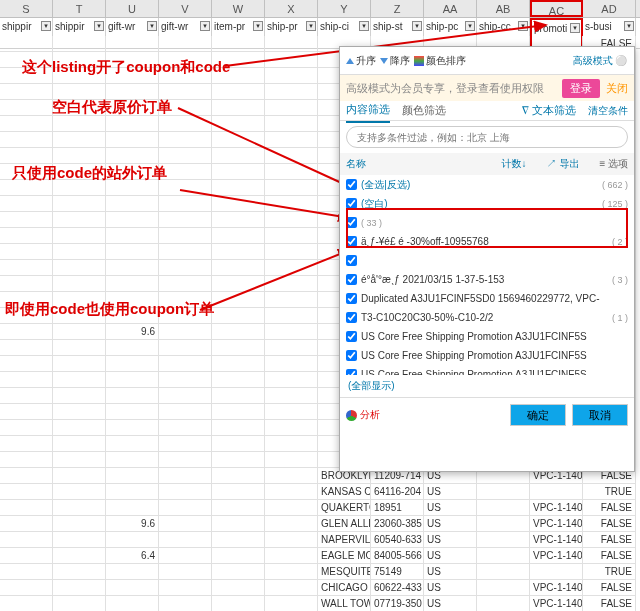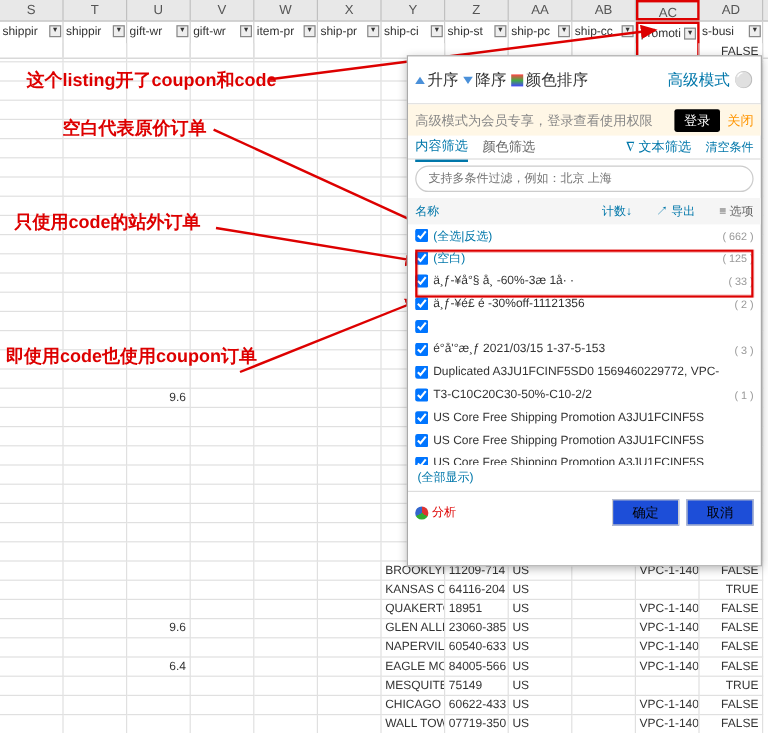--- a/index.html
+++ b/index.html
@@ -11,28 +11,28 @@
 .col-row .cc{flex:0 0 53px;border-right:1px solid #d0d0d0;line-height:18px;padding:0 2px;overflow:hidden;white-space:nowrap;font-size:10px;position:relative;color:#333}
 .cc .dd{position:absolute;right:1px;top:3px;width:10px;height:10px;border:1px solid #888;background:#eee;font-size:7px;text-align:center;line-height:8px}
 .hl{border:2px solid #d00!important}
 .data-area{position:absolute;top:36px;left:0;width:640px}
 .drow{display:flex;height:16px}
 .dcell{flex:0 0 53px;border-right:1px solid #e0e0e0;border-bottom:1px solid #e0e0e0;line-height:16px;padding:0 3px;overflow:hidden;white-space:nowrap;font-size:10px;text-align:right}
 .dcell.l{text-align:left}
 .ann{position:absolute;color:#d00;font-size:15px;font-weight:700;z-index:5}
 svg.arrow{position:absolute;z-index:4;pointer-events:none}
 .panel{position:absolute;top:46px;left:339px;width:296px;height:426px;background:#fff;border:1px solid #aaa;box-shadow:0 2px 8px rgba(0,0,0,.3);z-index:20}
-.p-top{height:40px;display:flex;align-items:center;padding:0 6px;gap:4px;border-bottom:1px solid #ddd;font-size:13px}
+.p-top{height:28px;display:flex;align-items:center;padding:0 6px;gap:4px;border-bottom:1px solid #ddd;font-size:10px}
 .p-top .sbtn{display:flex;align-items:center;gap:2px;cursor:pointer;color:#333}
 .p-top .adv{color:#07a;margin-left:auto;cursor:pointer}
 .tri{width:0;height:0;border-left:4px solid transparent;border-right:4px solid transparent}
 .tri.up{border-bottom:6px solid #4a90d9}
 .tri.dn{border-top:6px solid #4a90d9}
 .p-bar{height:26px;background:#fff7e6;display:flex;align-items:center;padding:0 6px;font-size:11px;color:#888;gap:6px}
-.p-bar .login{background:#000000;color:#fff;padding:2px 8px;border-radius:2px;margin-left:auto;cursor:pointer}
+.p-bar .login{background:#ec4899;color:#fff;padding:2px 8px;border-radius:2px;margin-left:auto;cursor:pointer}
 .p-bar .close{color:#ff9500;cursor:pointer}
 .p-tabs{height:20px;display:flex;align-items:center;padding:0 6px;gap:12px;border-bottom:1px solid #ddd;font-size:11px}
 .p-tabs .tab{cursor:pointer;color:#666;padding:4px 0}
 .p-tabs .tab.active{color:#07a;border-bottom:2px solid #07a}
 .p-tabs .txt{margin-left:auto;color:#07a;cursor:pointer}
 .p-tabs .clr{color:#07a;cursor:pointer;font-size:10px}
 .p-search{padding:5px 6px}
 .p-search input{width:100%;height:22px;border:1px solid #ccc;border-radius:11px;padding:0 10px;font-size:10px;color:#999}
 .p-head{height:22px;display:flex;align-items:center;padding:0 6px;background:#f5f5f5;font-size:10px;color:#07a;gap:20px}
 .p-head .nm{flex:1}
@@ -43,21 +43,21 @@
 .p-item input{width:11px;height:11px}
 .p-item .lbl{flex:1;overflow:hidden;white-space:nowrap;color:#333}
 .p-item .lbl.blue{color:#07a}
 .p-item .cnt{color:#999;font-size:9px}
 .redbox{position:absolute;border:2px solid #d00;pointer-events:none;z-index:25}
 .p-filter{display:flex;gap:6px;padding:6px;justify-content:center}
 .p-filter button{flex:1;height:22px;border:1px solid #ccc;background:#f8f8f8;font-size:10px;cursor:pointer}
 .p-all{padding:4px 8px;font-size:10px;color:#07a;cursor:pointer}
 .p-bot{display:flex;gap:6px;padding:6px;align-items:center;border-top:1px solid #ddd}
 .p-bot .an{color:#d00;font-size:10px;flex:1;display:flex;align-items:center;gap:3px}
-.p-bot button{width:56px;height:22px;border:1px solid #ccc;background:#1d4ed8;font-size:11px;cursor:pointer}
+.p-bot button{width:56px;height:22px;border:1px solid #ccc;background:#0ea5e9;font-size:11px;cursor:pointer}
 .pie{width:11px;height:11px;border-radius:50%;background:conic-gradient(#d33 0 120deg,#3a3 120deg 240deg,#36c 240deg 360deg)}
 .funnel{width:10px;height:10px;background:linear-gradient(#07a,#07a);clip-path:polygon(0 0,100% 0,60% 50%,60% 100%,40% 100%,40% 50%)}
 </style>
 </head>
 <body>
 
 <div class="grid">
   <div class="hdr-row" id="hdr-letters">
       <div class="ch">S</div>
       <div class="ch">T</div>
@@ -589,22 +589,22 @@
       <div class="dcell l">07719-350</div>
       <div class="dcell l">US</div>
       <div class="dcell l"></div>
       <div class="dcell l">VPC-1-140</div>
       <div class="dcell">FALSE</div>
     </div>
   </div>
 
 <div class="ann" style="top:58px;left:22px">这个listing开了coupon和code</div>
 <div class="ann" style="top:98px;left:52px">空白代表原价订单</div>
-<div class="ann" style="top:176px;left:12px">只使用code的站外订单</div>
-<div class="ann" style="top:288px;left:5px">即使用code也使用coupon订单</div>
+<div class="ann" style="top:164px;left:12px">只使用code的站外订单</div>
+<div class="ann" style="top:300px;left:5px">即使用code也使用coupon订单</div>
 
 <svg class="arrow" style="top:0;left:0" width="640" height="611">
   <defs>
       <marker id="ah" markerWidth="8" markerHeight="8" refX="6" refY="3" orient="auto">
         <path d="M0,0 L7,3 L0,6 Z" fill="#d00"></path>
       </marker>
     </defs>
   <line x1="225" y1="66" x2="546" y2="25" stroke="#d00" stroke-width="2" marker-end="url(#ah)"></line>
   <line x1="178" y1="108" x2="370" y2="196" stroke="#d00" stroke-width="2" marker-end="url(#ah)"></line>
   <line x1="180" y1="190" x2="350" y2="218" stroke="#d00" stroke-width="2" marker-end="url(#ah)"></line>
@@ -653,26 +653,25 @@
         <span class="lbl blue">(全选|反选)</span>
         <span class="cnt">( 662 )</span>
       </div>
       <div class="p-item">
         <input type="checkbox" checked="" style="">
         <span class="lbl blue">(空白)</span>
         <span class="cnt">( 125 )</span>
       </div>
       <div class="p-item">
         <input type="checkbox" checked="" style="">
-        <span class="lbl">ä¸ƒ-¥å°§ å¸ -60%-3æ 1å· ·</span>
         <span class="cnt">( 33 )</span>
       </div>
       <div class="p-item">
         <input type="checkbox" checked="" style="">
-        <span class="lbl">ä¸ƒ-¥é£ é -30%off-11121356</span>
+        <span class="lbl">ä¸ƒ-¥é£ é -30%off-10955768</span>
         <span class="cnt">( 2 )</span>
       </div>
       <div class="p-item">
         <input type="checkbox" checked="" style="">
       </div>
       <div class="p-item">
         <input type="checkbox" checked="" style="">
         <span class="lbl">é°å'°æ¸ƒ 2021/03/15 1-37-5-153</span>
         <span class="cnt">( 3 )</span>
       </div>

